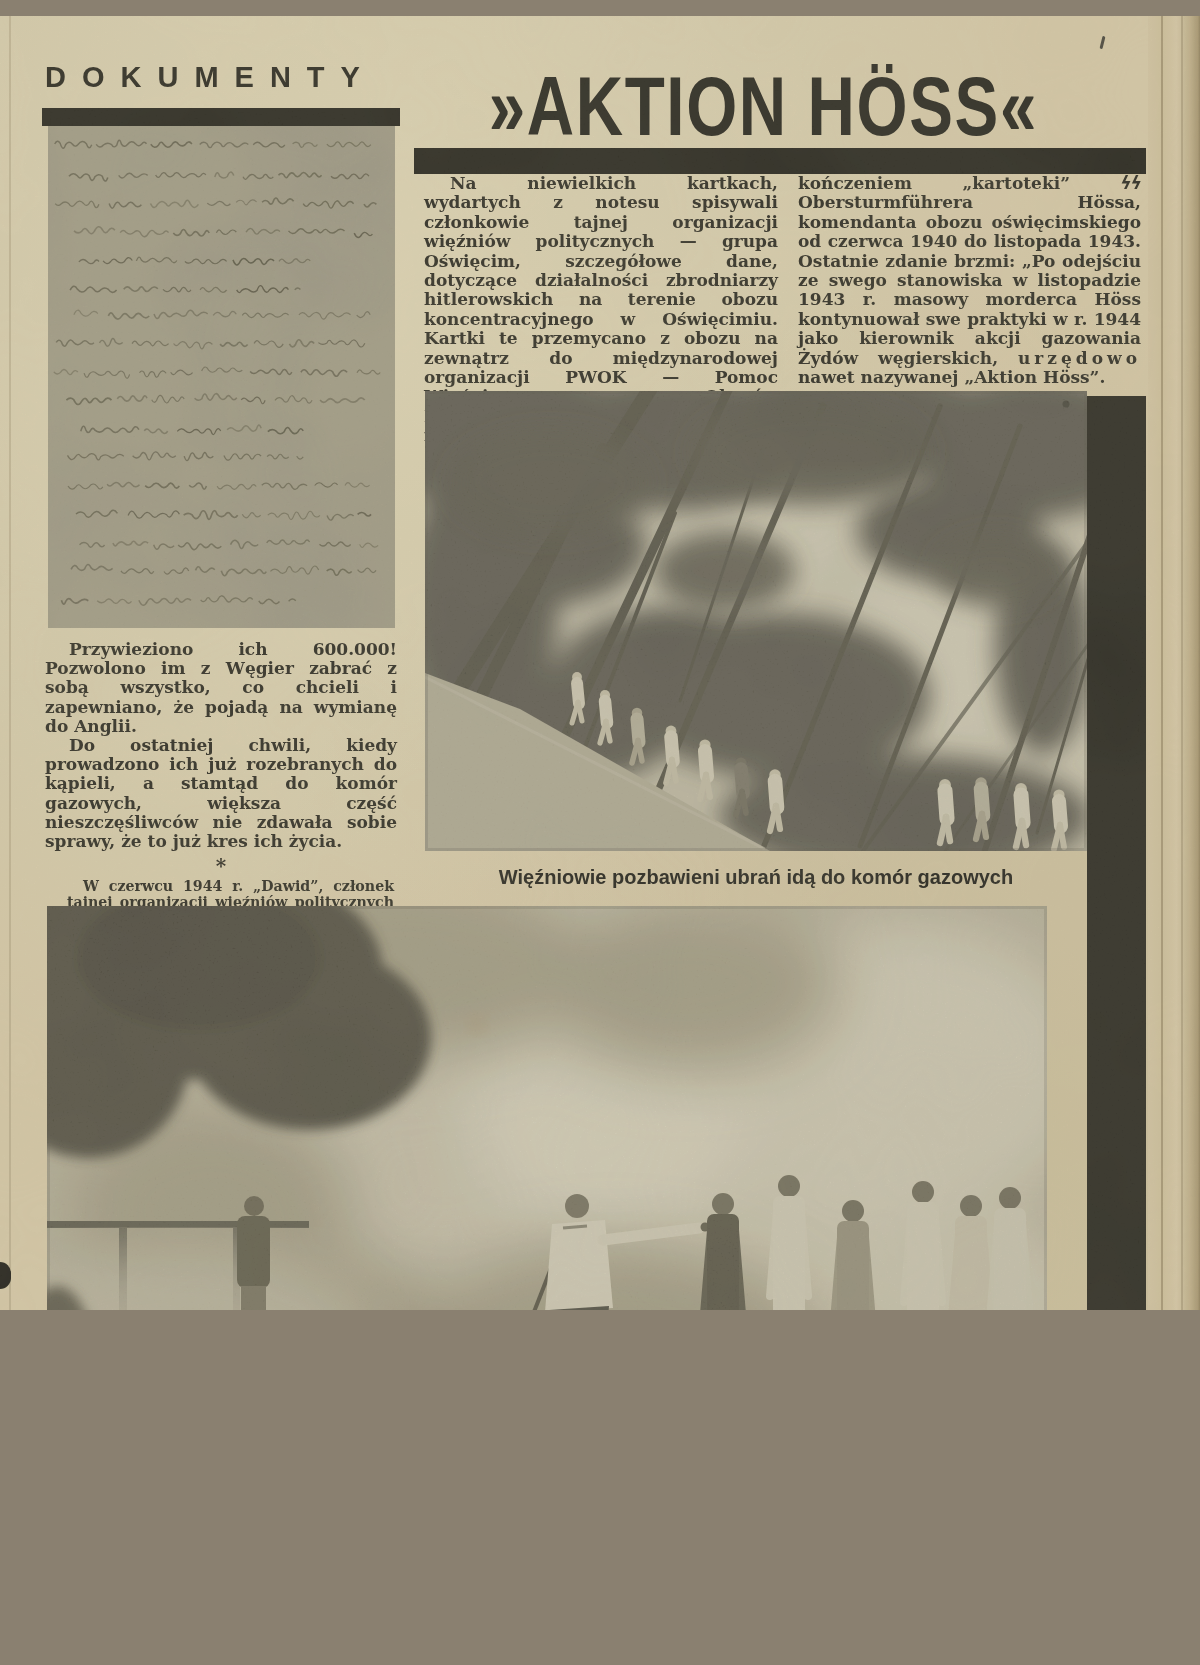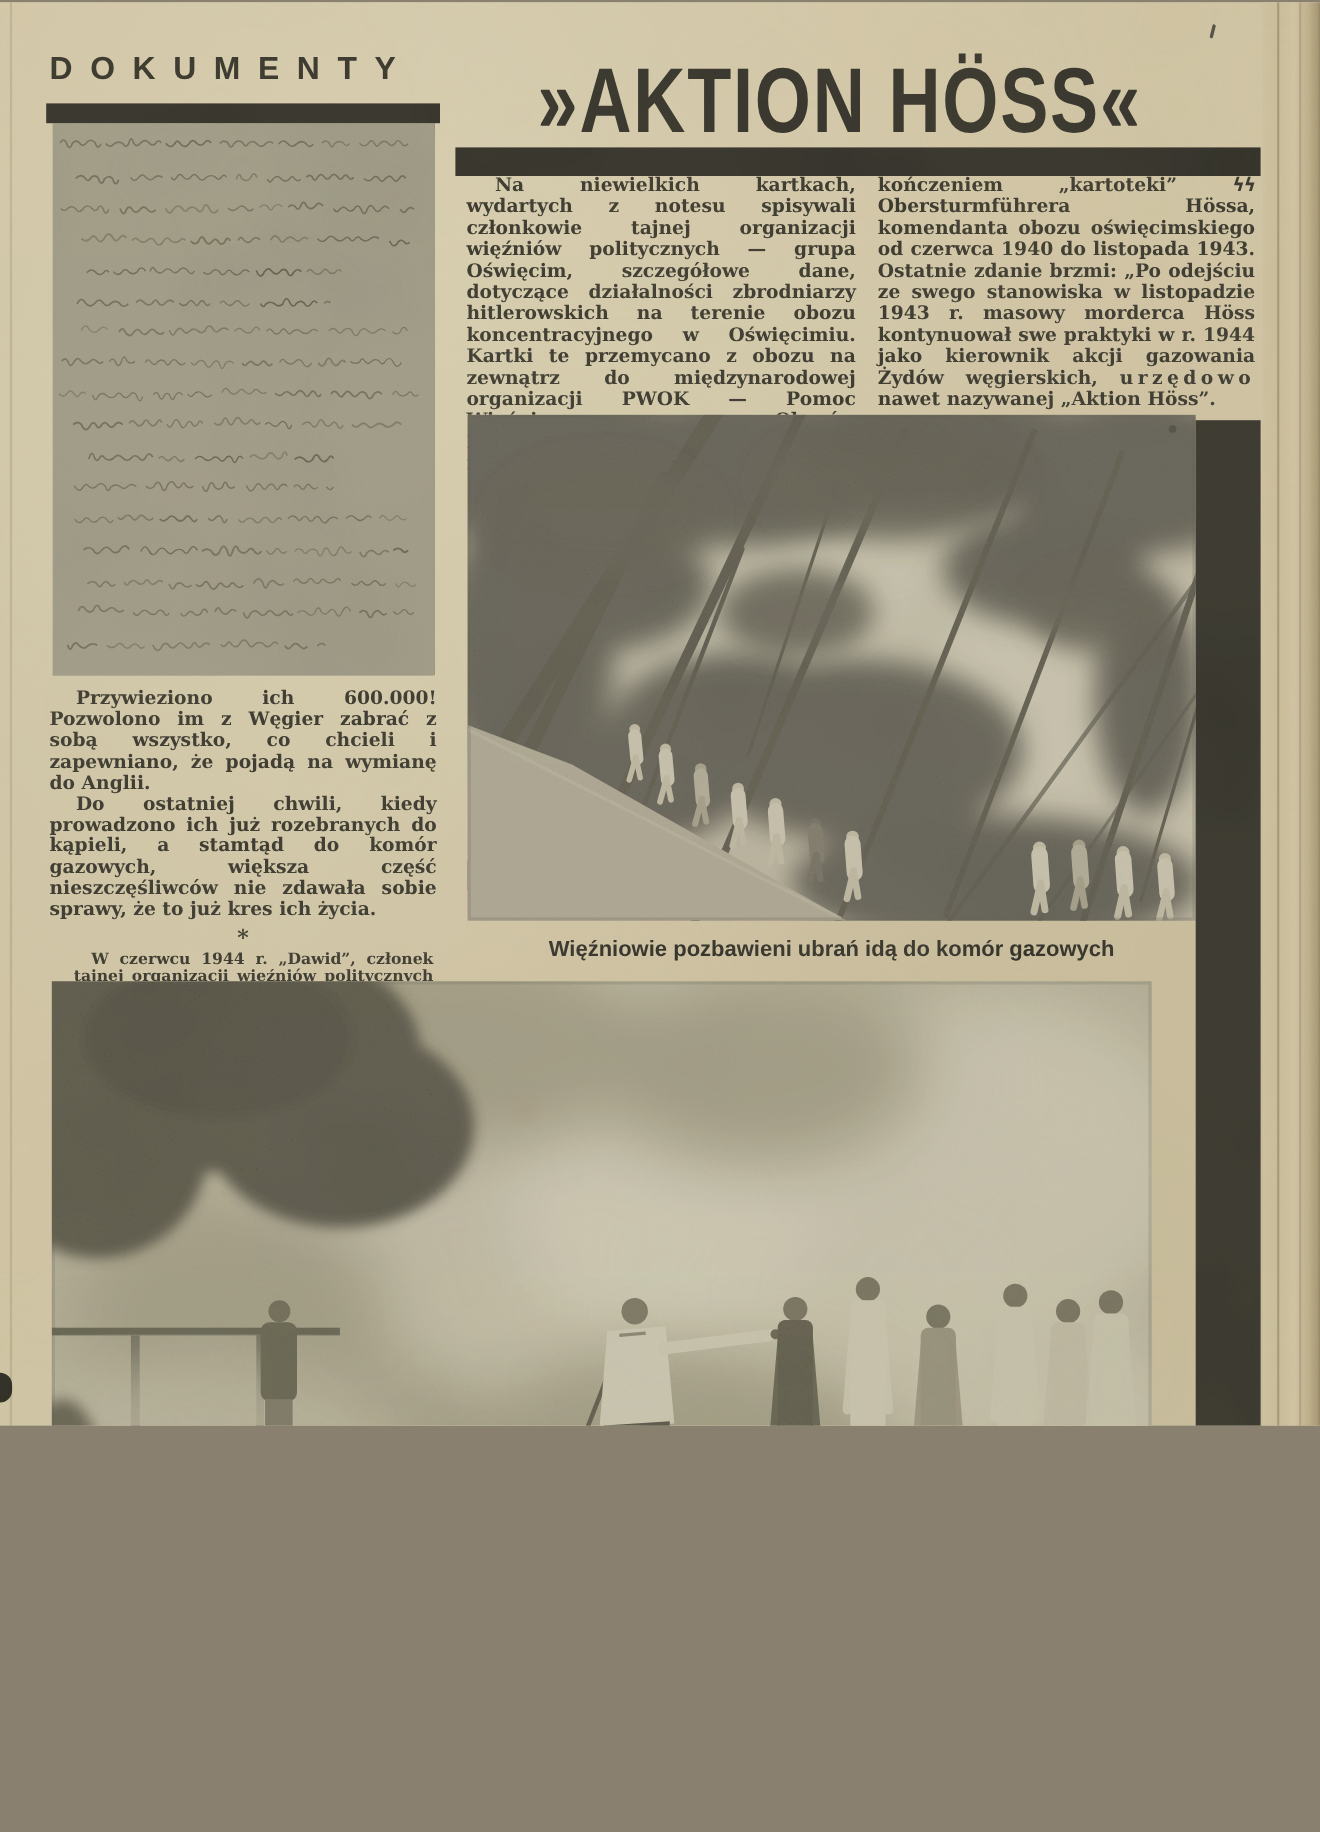--- a/index.html
+++ b/index.html
@@ -1,16 +1,16 @@
 <!DOCTYPE html>
 <html><head>
 <meta charset="utf-8">
 <style>
   html,body{margin:0;padding:0;background:#8a8070;}
-  #page{position:relative;width:1200px;height:1294px;margin:2px auto;overflow:hidden;
+  #page{position:relative;width:1200px;height:1294px;margin:16px auto;overflow:hidden;
         background:
           radial-gradient(ellipse at 30% 20%, rgba(255,248,225,.25), rgba(0,0,0,0) 60%),
           radial-gradient(ellipse at 80% 90%, rgba(120,100,60,.12), rgba(0,0,0,0) 55%),
           #d6caa8;
         font-family:"Liberation Sans",sans-serif;color:#2b2a22;}
   #page *{box-sizing:border-box;}
   .abs{position:absolute;}
   figure{margin:0;}
   p{margin:0;}
 
@@ -25,21 +25,21 @@
 
   .note{left:48px;top:110px;width:347px;height:502px;background:#92907e;
         box-shadow:inset 0 0 22px rgba(35,33,24,.4);}
   .note svg{display:block;width:100%;height:100%;}
 
   .col{top:158px;font-family:"DejaVu Serif",serif;font-weight:700;font-size:17px;
        line-height:19.4px;color:#2b2a22;text-align:justify;}
   .col1{left:424px;width:354px;}
   .col1 p{text-indent:26px;}
   .col2{left:798px;width:343px;}
-  .ss{font-family:"DejaVu Sans",sans-serif;letter-spacing:-1px;}
+  .ss{font-family:"DejaVu Sans",sans-serif;letter-spacing:-1px;font-style:italic;}
   .spaced{letter-spacing:4px;}
 
   .photo{overflow:hidden;background:#bdb6a0;}
   .photo svg{display:block;width:100%;height:100%;}
   .photo1{left:425px;top:375px;width:662px;height:460px;}
   .photo2{left:47px;top:890px;width:1000px;height:710px;}
 
   .bar-right{left:1087px;top:380px;width:59px;height:1258px;background:#26251e;}
   .bar-foot{left:1025px;top:1578px;width:121px;height:60px;background:#26251e;}
 

